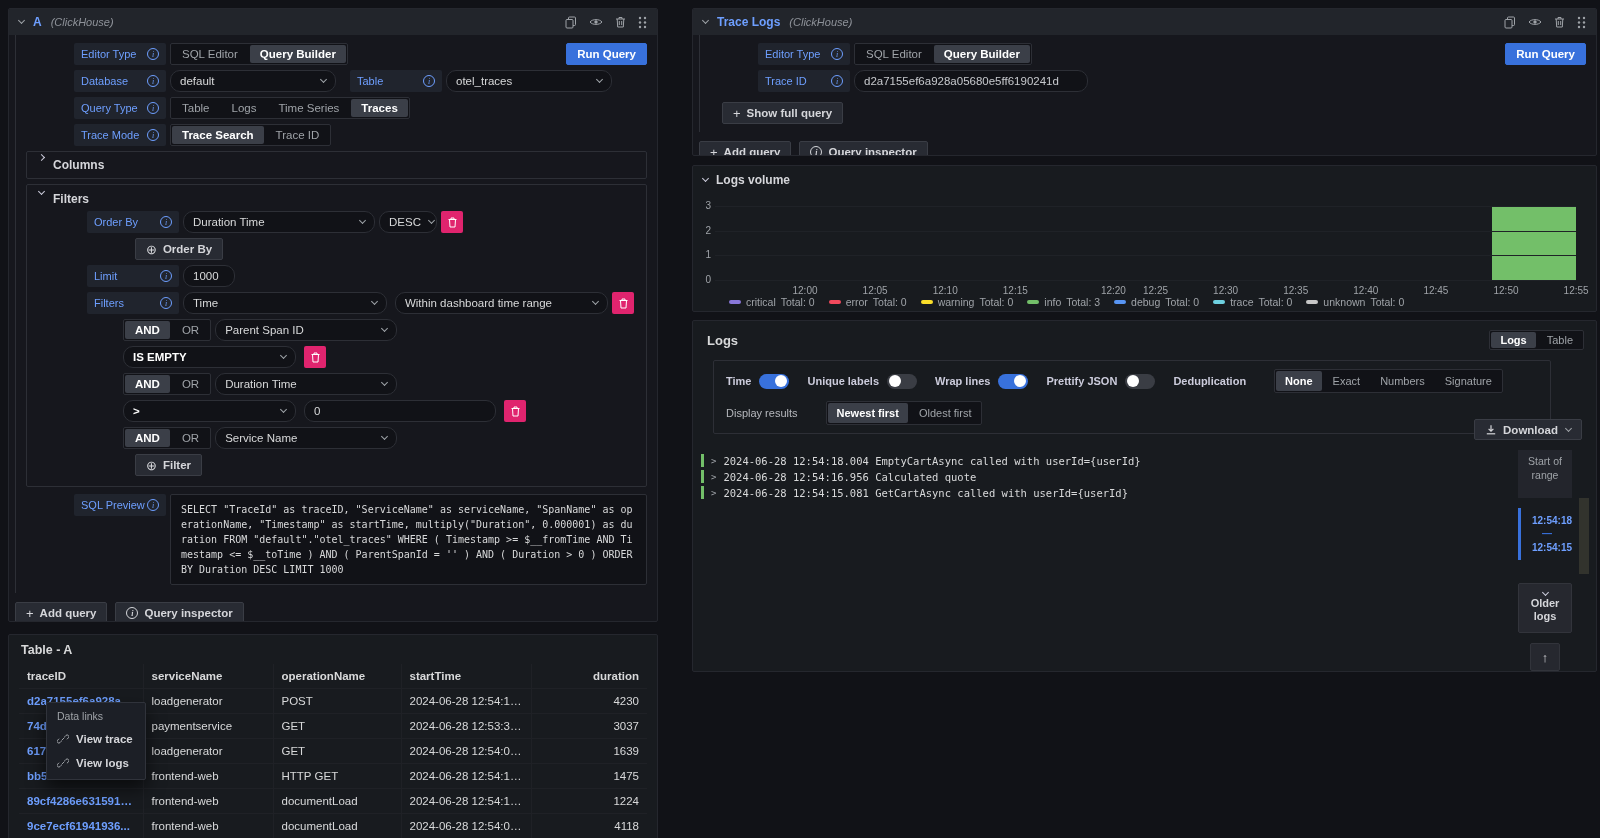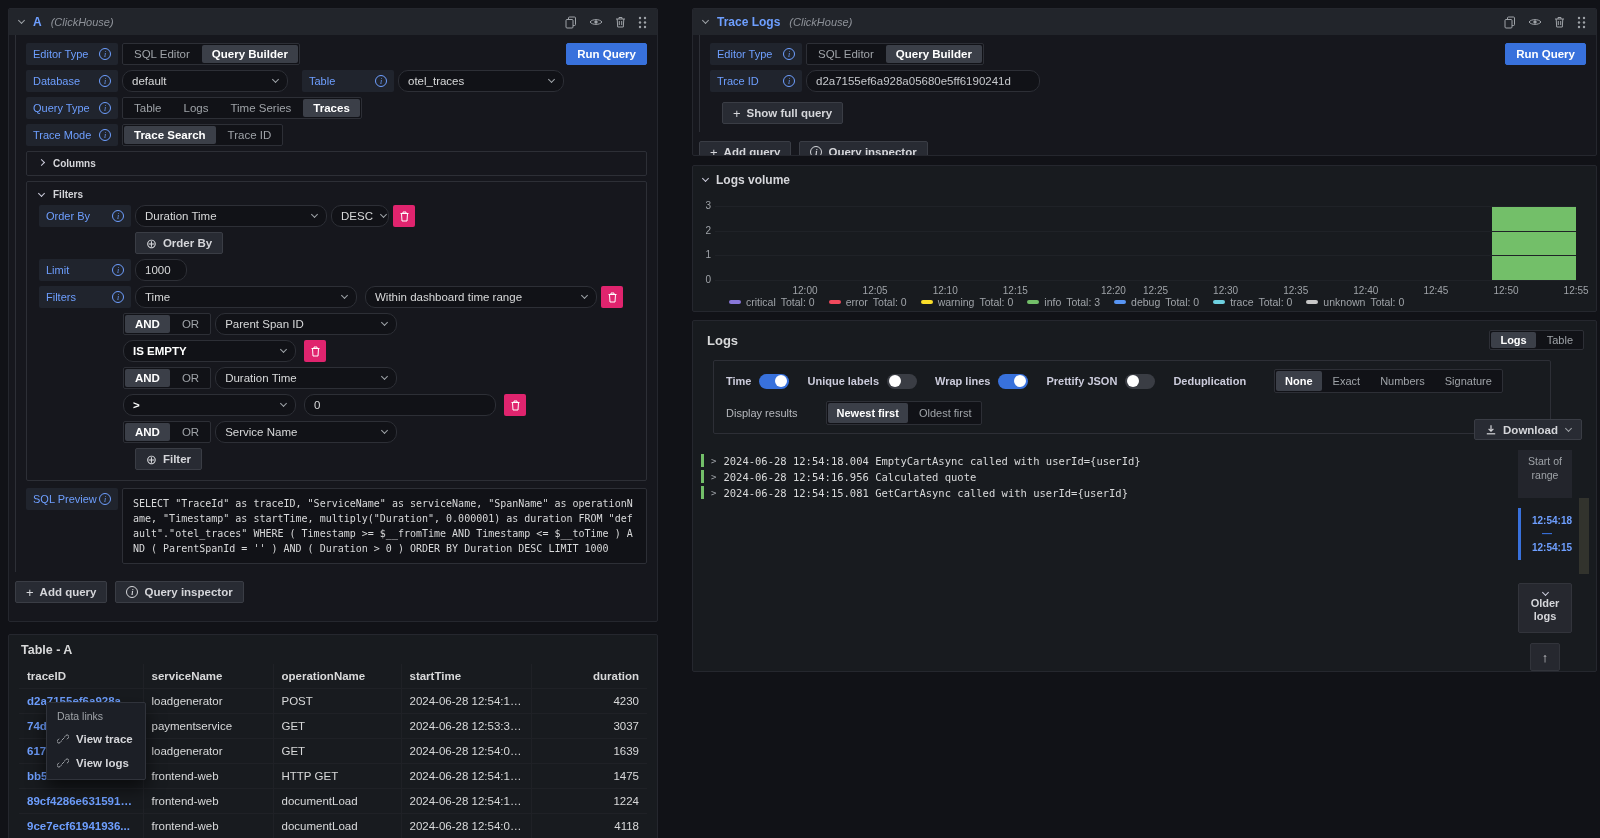--- a/index.html
+++ b/index.html
@@ -19,21 +19,21 @@
   .qhead { height:26px; background:#22252b; display:flex; align-items:center; gap:9px; padding:0 10px; }
   .qtitle { color:#6e9fff; font-size:12px; font-weight:700; }
   .qds { color:#8e9299; font-size:11px; font-style:italic; }
   .hicons { margin-left:auto; display:flex; gap:12px; align-items:center; color:#9fa3a8; }
   .hicons svg { display:block; }
 
   .qbody { margin-left:6px; border-left:1px solid #2d2f36; padding:8px 10px 8px 10px; display:flex; flex-direction:column; gap:5px; }
   .row { display:flex; align-items:center; gap:4px; }
 
   .lbl { width:92px; min-width:92px; height:22px; background:#20242d; border-radius:2px; color:#6e9fff;
-         font-size:11px; font-weight:500; display:flex; align-items:center; justify-content:space-between; padding:0 7px; }
+         font-size:11px; font-weight:500; display:flex; align-items:center; justify-content:space-between; padding:0 7px;margin-left:48px; }
   .ii { width:12px; height:12px; min-width:12px; border:1px solid currentColor; border-radius:50%; font-size:8px; font-style:italic;
         display:inline-flex; align-items:center; justify-content:center; font-family:"Liberation Serif",serif; }
 
   .seg-group { display:inline-flex; align-items:stretch; height:22px; background:#111217; border:1px solid #2d2f36; border-radius:2px; }
   .seg { display:flex; align-items:center; padding:0 10px; margin:1px; border-radius:2px; font-size:11.5px; color:#9fa3a8; white-space:nowrap; cursor:pointer; }
   .seg.active { background:#3b3f48; color:#fff; font-weight:700; }
 
   .select, .tinput { height:22px; background:#111217; border:1px solid #2d2f36; border-radius:10px; display:flex; align-items:center;
         justify-content:space-between; gap:8px; padding:0 9px; font-size:11.5px; color:#d8d9da; white-space:nowrap; }
   .tinput { justify-content:flex-start; }
@@ -44,21 +44,21 @@
 
   .btn { height:22px; display:inline-flex; align-items:center; gap:6px; padding:0 10px; background:#282b33; border:1px solid #3a3d45;
          border-radius:2px; color:#d5d6da; font-size:11.5px; font-weight:600; white-space:nowrap; cursor:pointer; }
   .btn.primary { background:#3871dc; border-color:#3871dc; color:#fff; }
   .btn.danger { background:#e0246e; border:none; width:22px; min-width:22px; padding:0; justify-content:center; color:#fff; }
   .plus { font-size:13px; font-weight:400; }
 
   .fieldbox { border:1px solid #2d2f36; border-radius:2px; }
   #columnsBox { padding:6px 12px; }
   #filtersBox { padding:7px 12px 10px; display:flex; flex-direction:column; gap:5px; }
-  .sechead { display:flex; align-items:center; gap:9px; font-size:10px; font-weight:600; color:#d5d6da; }
+  .sechead { display:flex; align-items:flex-start; gap:9px; font-size:12px; font-weight:600; color:#d5d6da; }
   .indent { margin-left:84px; }
   .indent2 { margin-left:96px; }
 
   .sqlrow { display:flex; align-items:flex-start; gap:4px; margin-top:2px; }
   .sql { flex:1; background:#111217; border:1px solid #2d2f36; border-radius:2px; padding:7px 10px;
          font-family:"DejaVu Sans Mono",monospace; font-size:10px; line-height:1.5; color:#d8d9da; word-break:break-all; }
 
   .addrow { display:flex; gap:8px; margin:9px 0 0 6px; }
 
   

